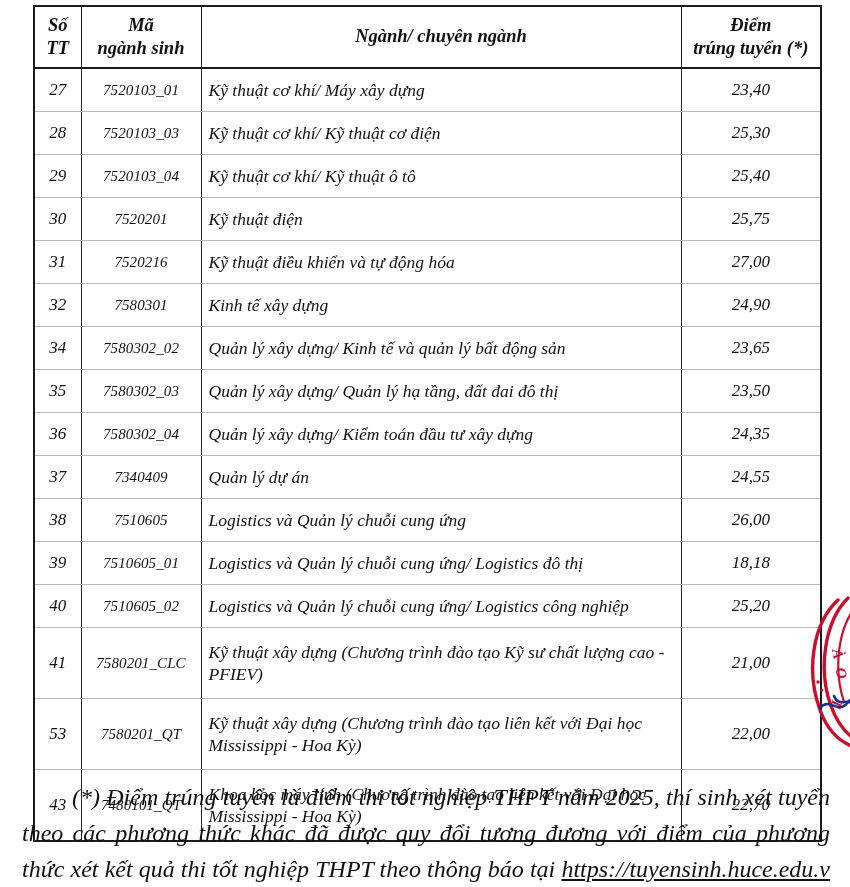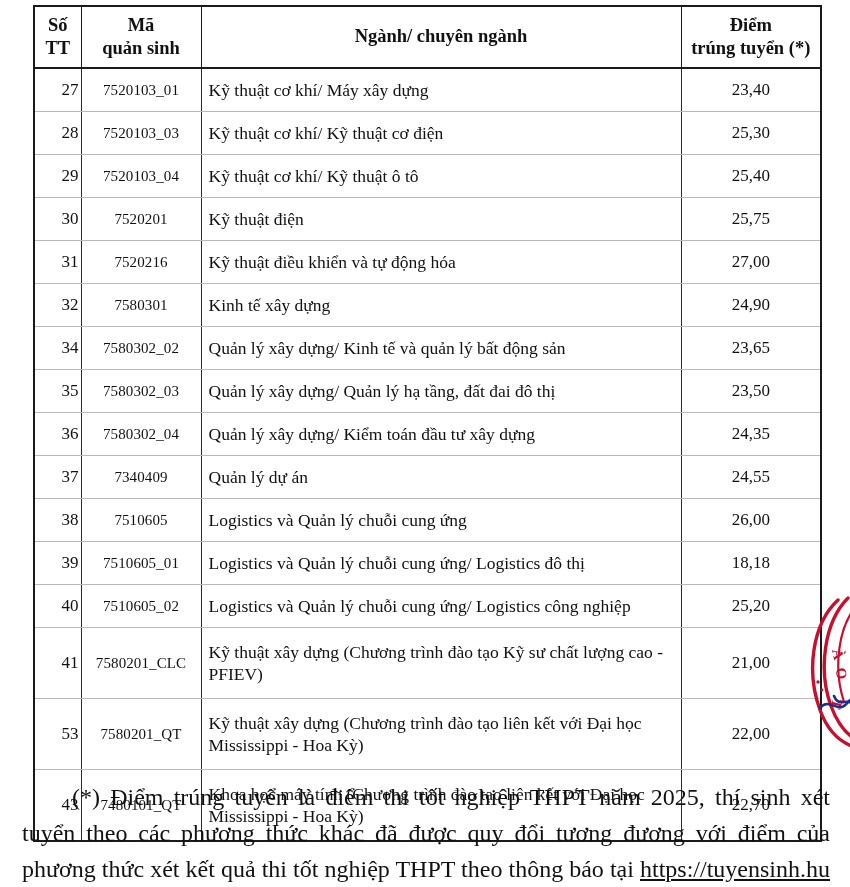--- a/index.html
+++ b/index.html
@@ -14,20 +14,21 @@
     font-family: "Liberation Serif", "DejaVu Serif", serif;
     color: #111111;
     position: relative;
     overflow: hidden;
   }
 
   .page {
     position: relative;
     width: 714px;
     height: 887px;
+    font-style: italic;
   }
 
   
   .table-wrap {
     position: absolute;
     left: 33px;
     top: 5px;
     width: 787px;
   }
 
@@ -78,21 +79,21 @@
     height: 60px;
     box-sizing: border-box;
   }
 
   col.c-stt   { width: 47px;  }
   col.c-code  { width: 120px; }
   col.c-major { width: 480px; }
   col.c-score { width: 140px; }
 
   td.c-stt {
-    text-align: right;
+    text-align: center;
     vertical-align: middle;
     font-size: 17px;
     padding: 4px 2px;
   }
   td.c-code {
     text-align: center;
     vertical-align: middle;
     font-size: 15px;
     padding: 4px 2px;
     letter-spacing: 0.1px;
@@ -158,21 +159,21 @@
           <col class="c-score">
       </colgroup>
       <thead>
         <tr>
           <th class="h-stt">
             <div>Số</div>
             <div>TT</div>
           </th>
           <th class="h-code">
             <div>Mã</div>
-            <div>quản sinh</div>
+            <div>ngành sinh</div>
           </th>
           <th class="h-major">Ngành/ chuyên ngành</th>
           <th class="h-score">
             <div>Điểm</div>
             <div>trúng tuyển (*)</div>
           </th>
         </tr>
       </thead>
       <tbody id="table-body">
           <tr class="row-single">

